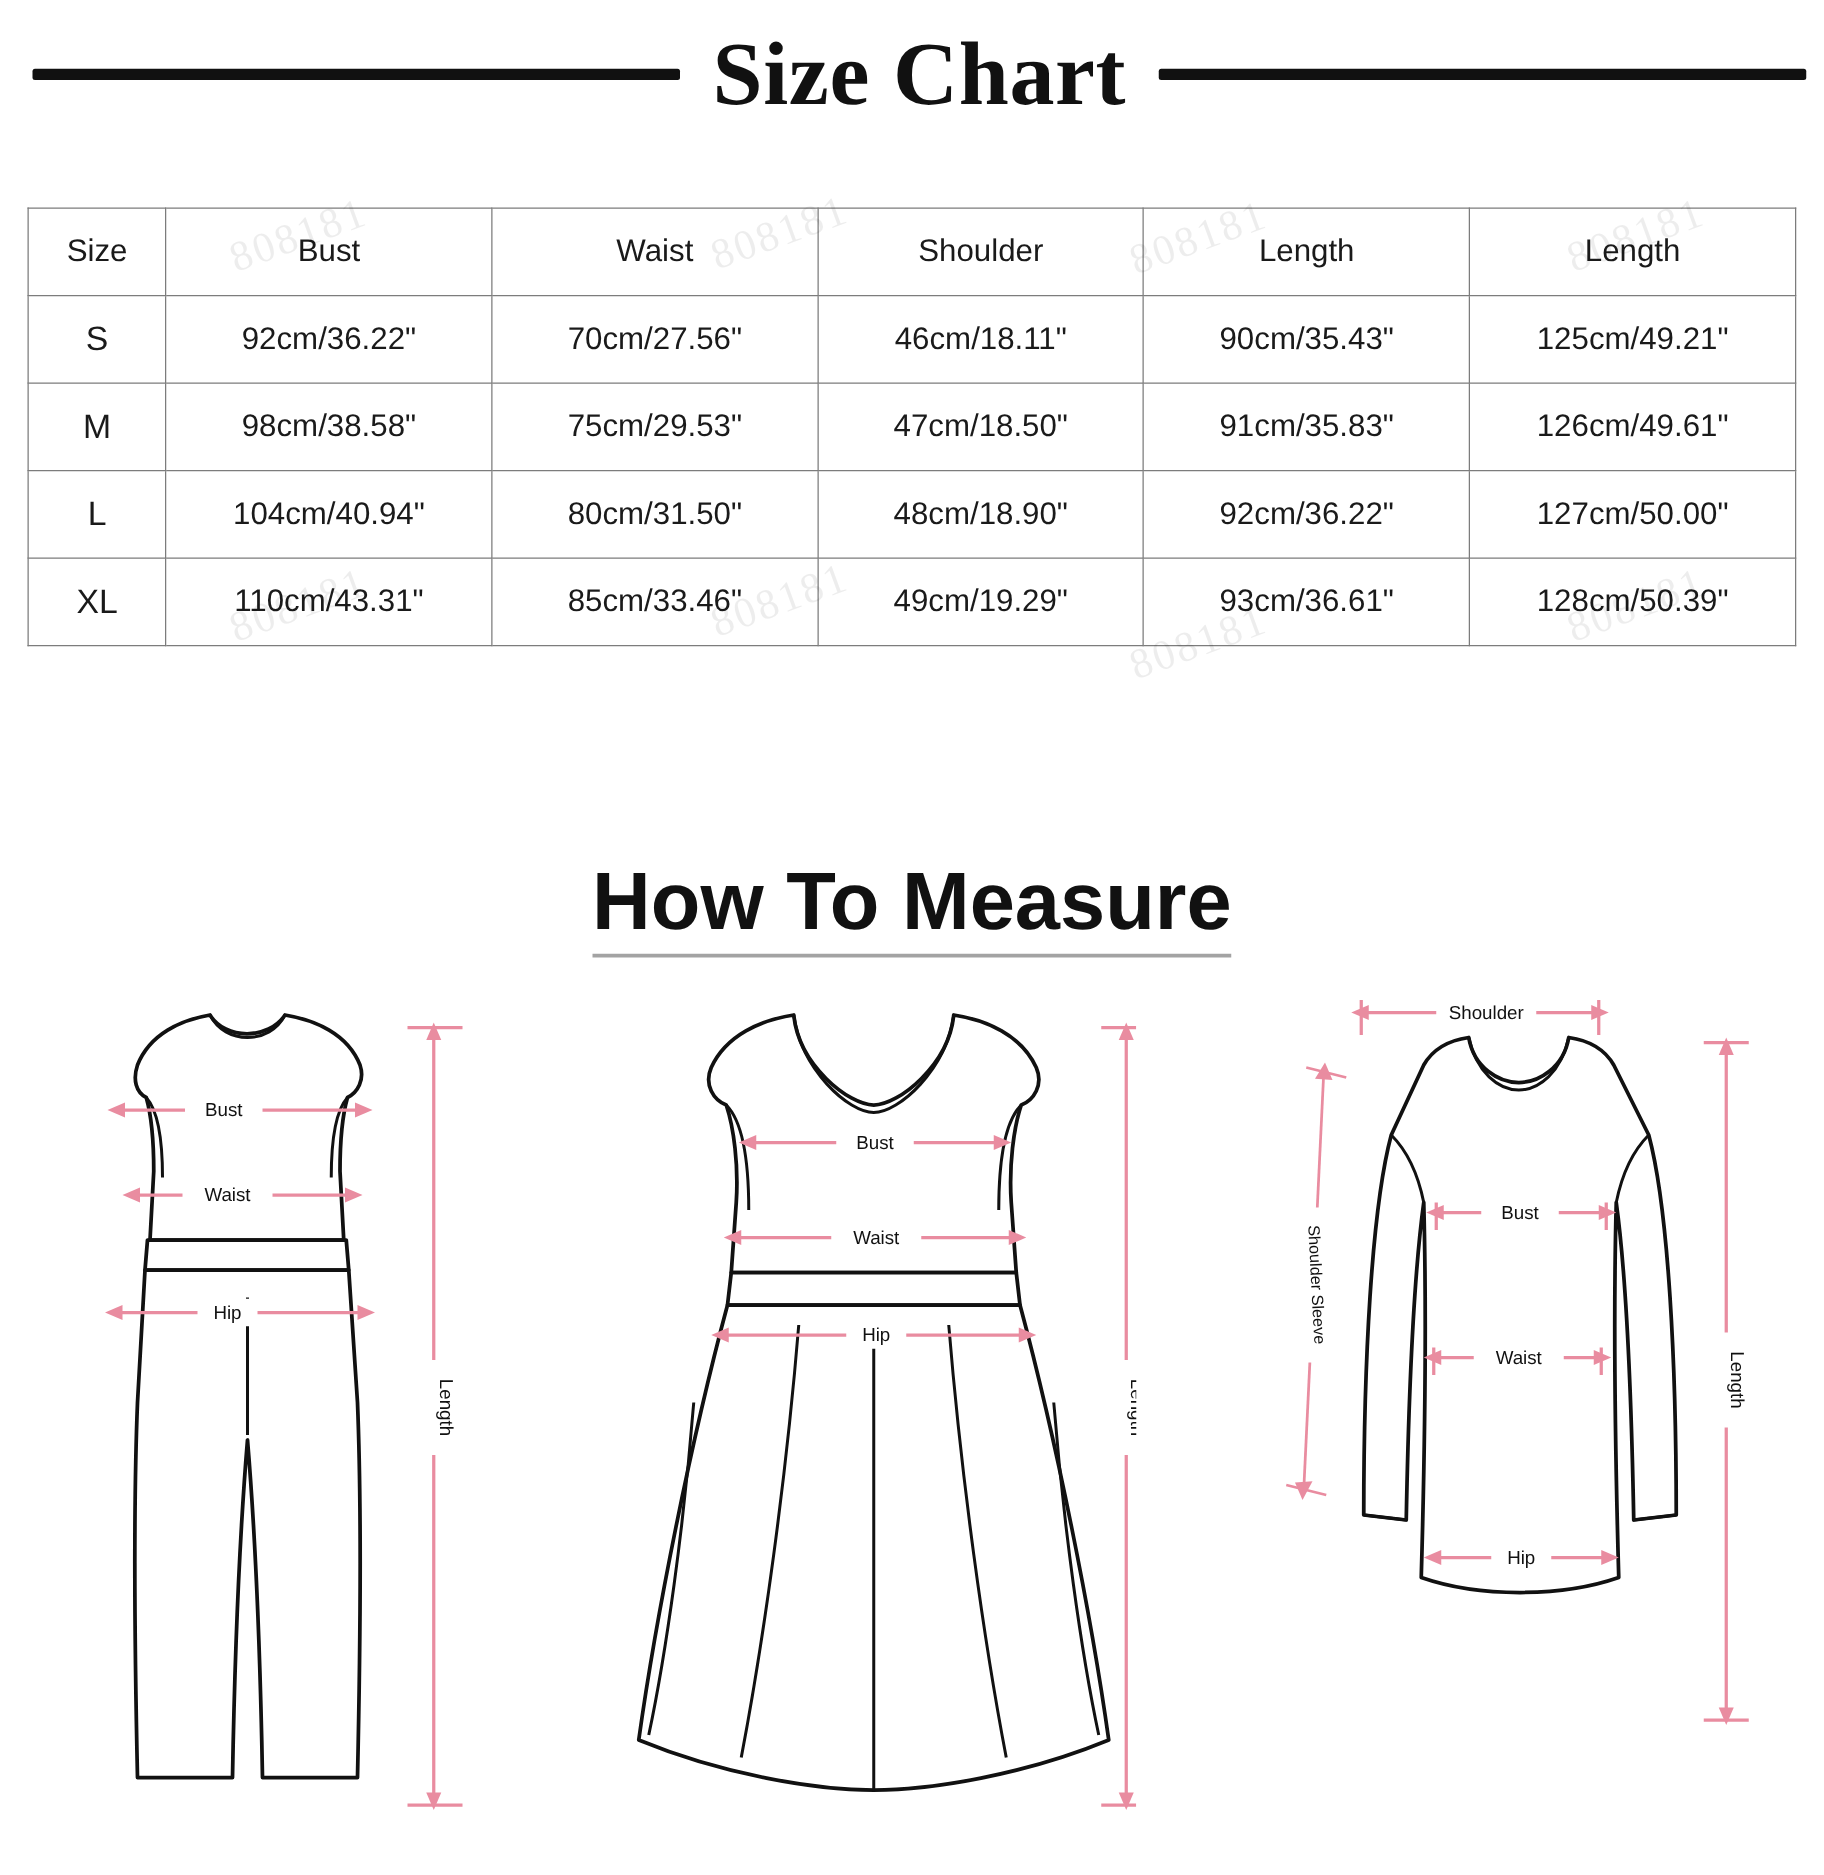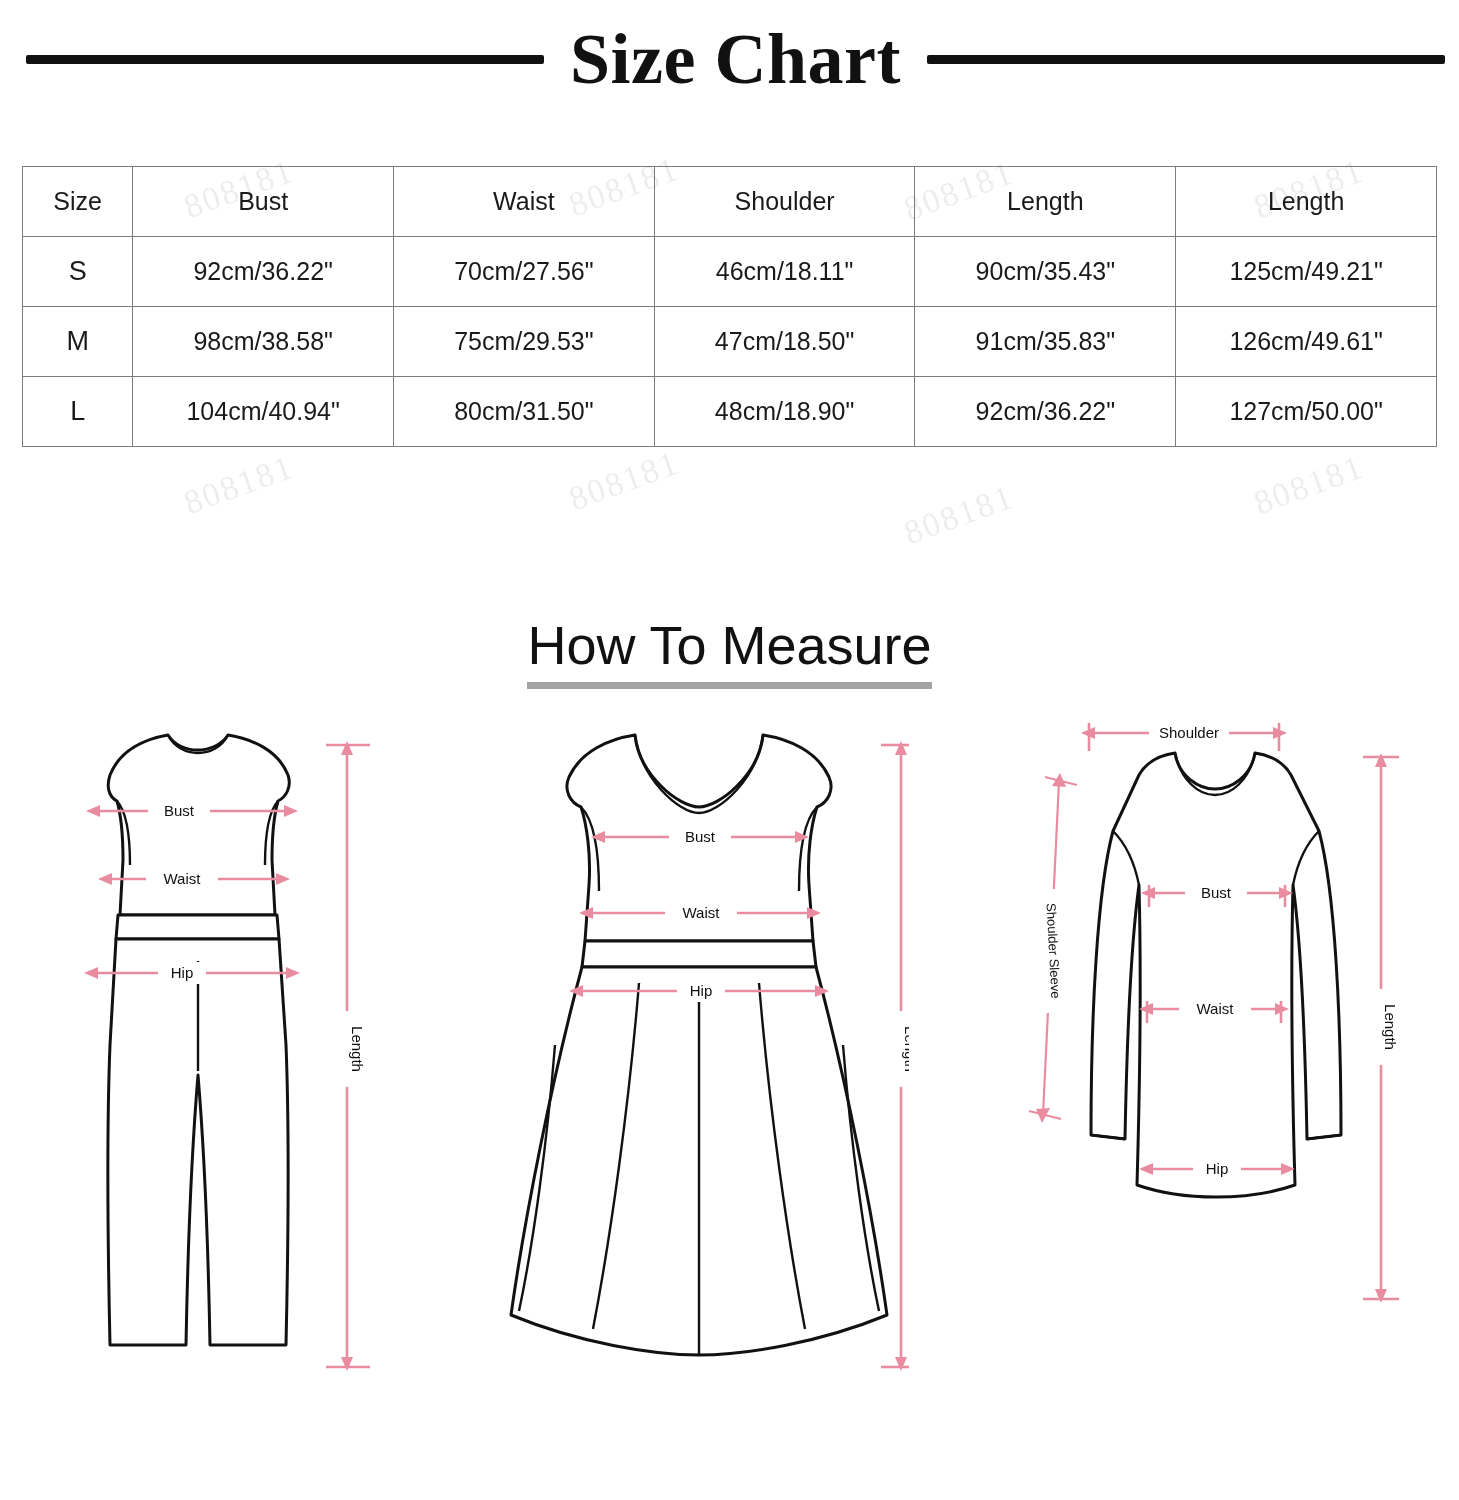--- a/index.html
+++ b/index.html
@@ -78,24 +78,24 @@
   }
 
   
   .htm-wrap {
     margin-top: 170px;
     text-align: center;
   }
   .htm-title {
     display: inline-block;
     font-family: "Liberation Sans", sans-serif;
-    font-size: 54px;
-    font-weight: 400;
+    font-size: 65px;
+    font-weight: 700;
     padding-bottom: 8px;
-    border-bottom: 7px solid #a3a3a3;
+    border-bottom: 3px solid #a3a3a3;
     line-height: 1.05;
   }
 
   .figures {
     margin-top: 26px;
     display: flex;
     justify-content: space-around;
     align-items: flex-start;
     padding: 0 10px;
   }
@@ -169,20 +169,28 @@
         <td>91cm/35.83"</td>
         <td>126cm/49.61"</td>
       </tr>
       <tr>
         <td class="size-col">L</td>
         <td>104cm/40.94"</td>
         <td>80cm/31.50"</td>
         <td>48cm/18.90"</td>
         <td>92cm/36.22"</td>
         <td>127cm/50.00"</td>
+      </tr>
+      <tr>
+        <td class="size-col">XL</td>
+        <td>110cm/43.31"</td>
+        <td>85cm/33.46"</td>
+        <td>49cm/19.29"</td>
+        <td>93cm/36.61"</td>
+        <td>128cm/50.39"</td>
       </tr>
     </tbody>
   </table>
 </div>
 
 <div class="htm-wrap">
   <div class="htm-title">How To Measure</div>
 </div>
 
 <div class="figures">

